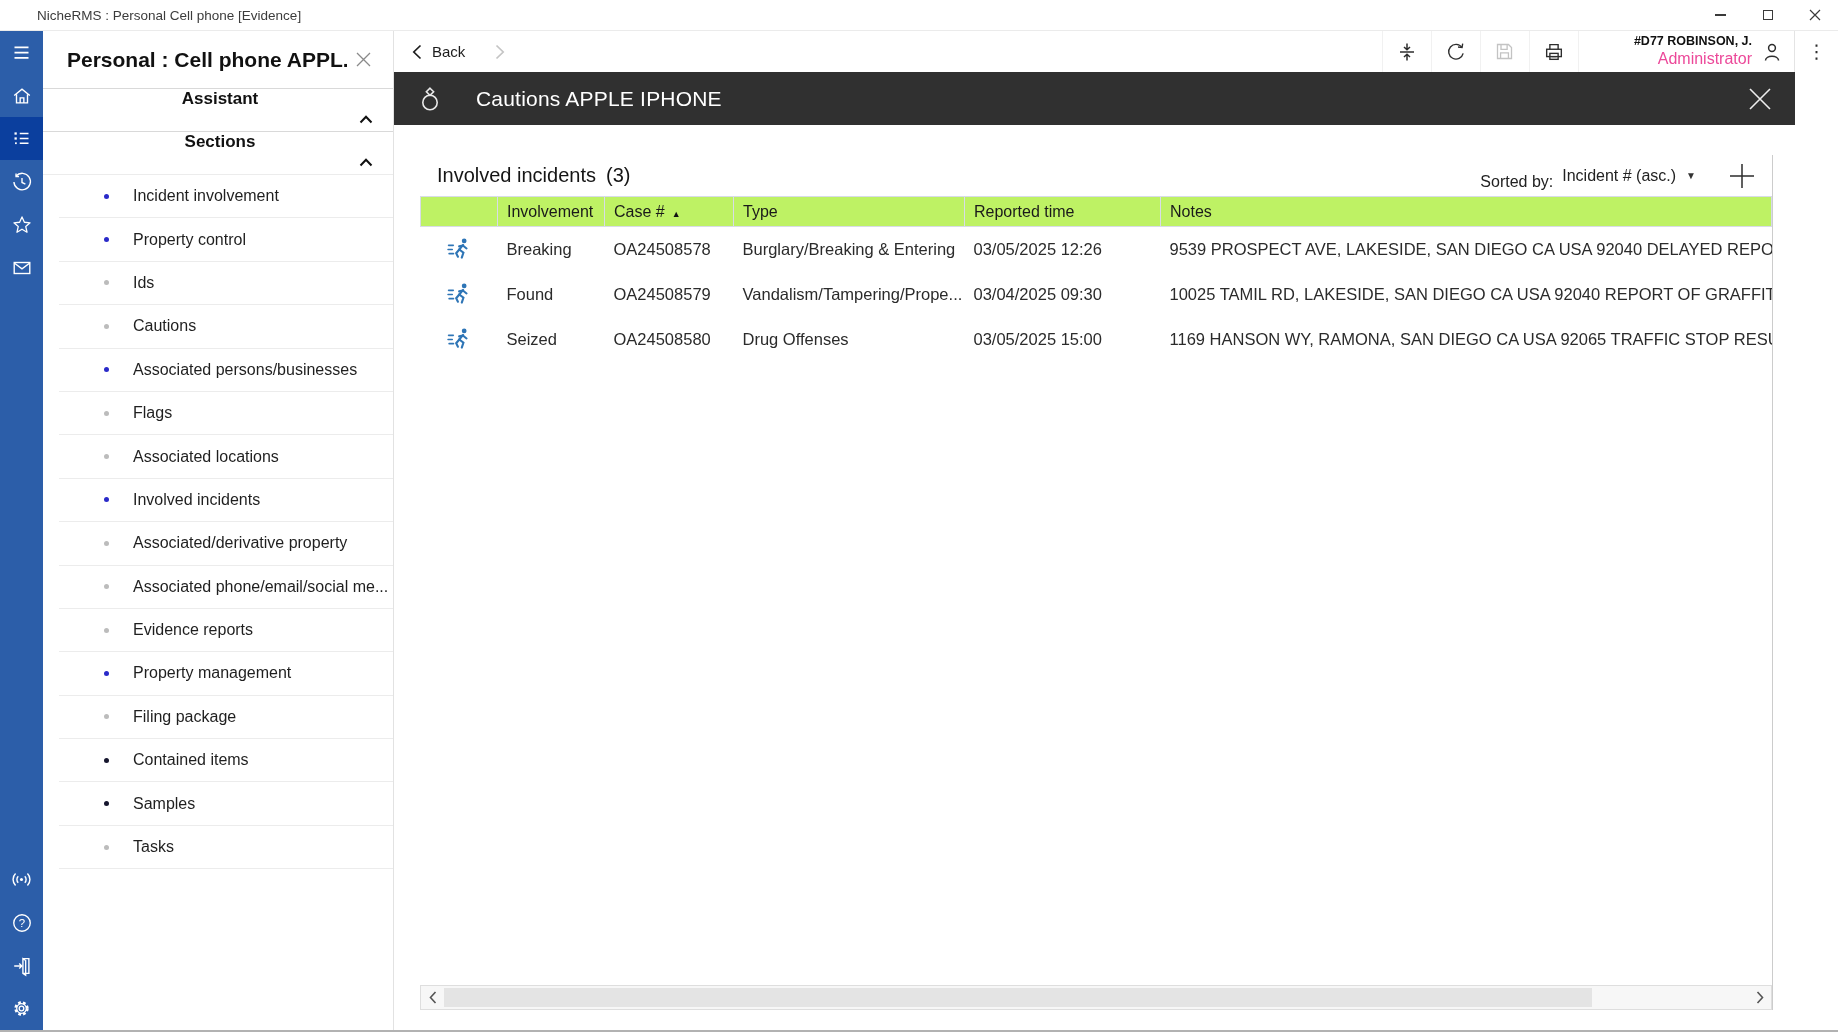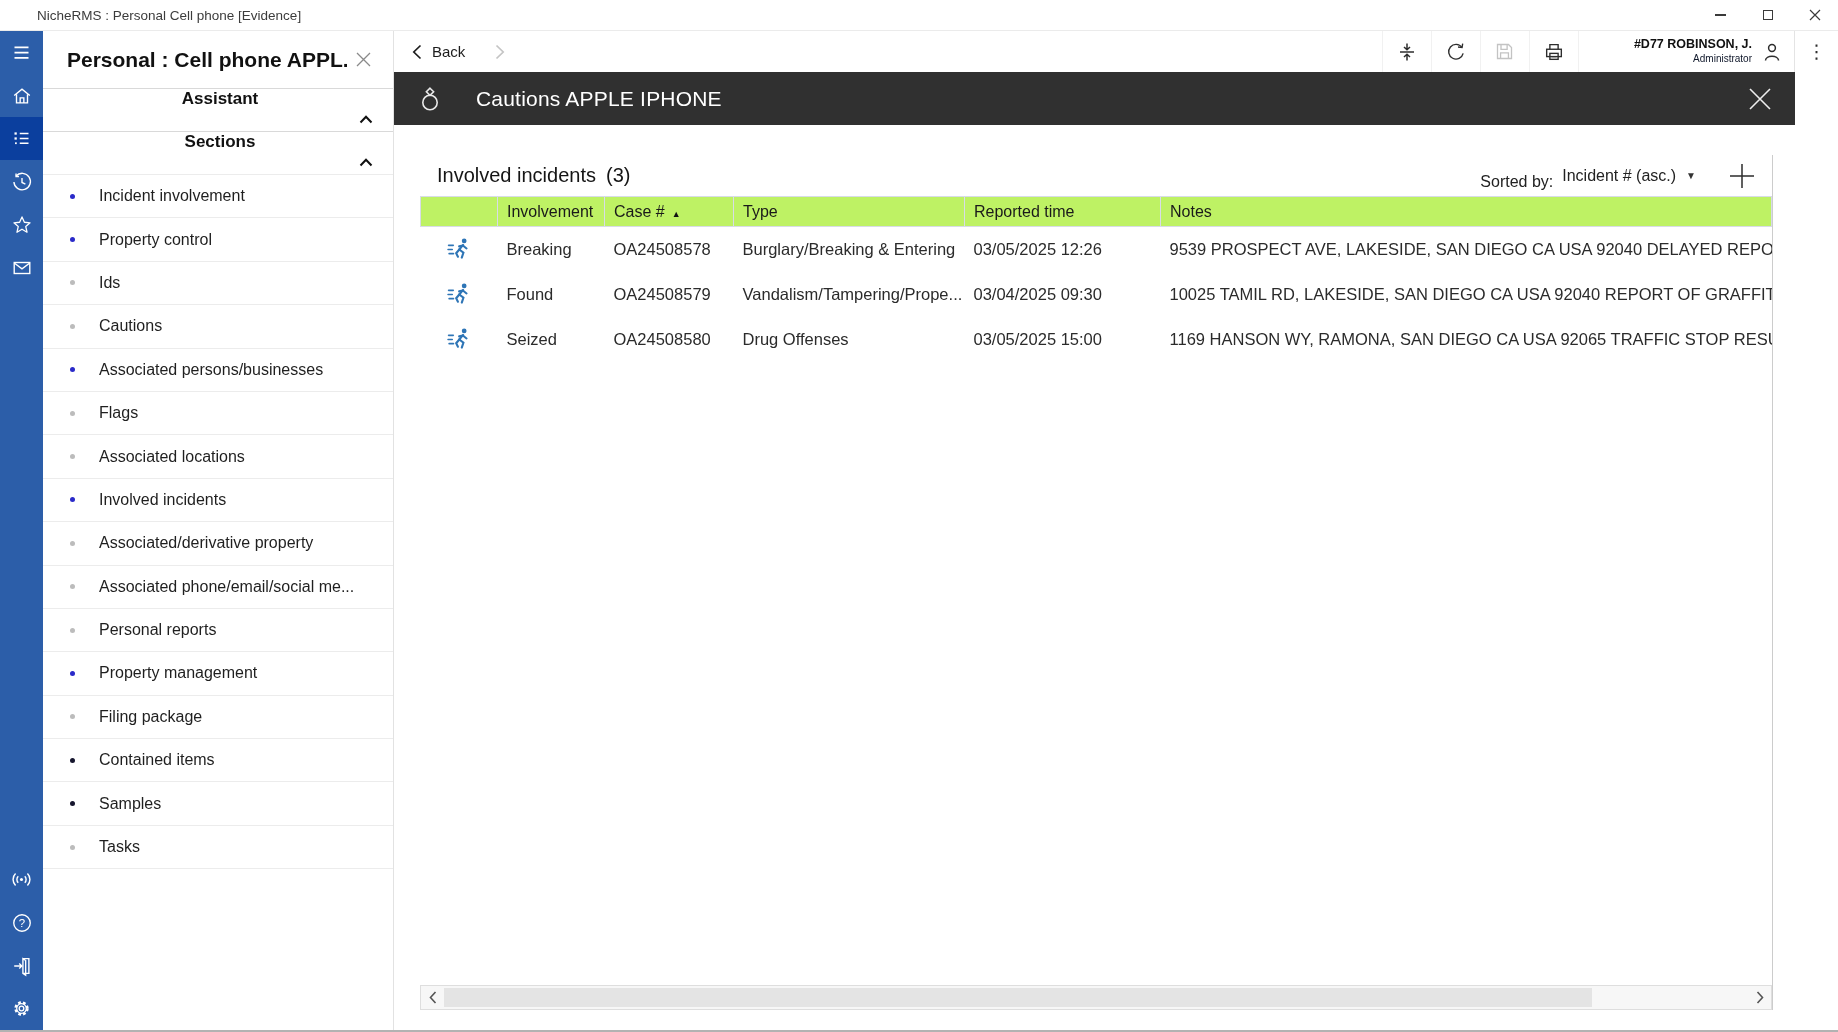--- a/index.html
+++ b/index.html
@@ -31,39 +31,39 @@
 
   
   .panel { width:351px; background:#fff; border-right:1px solid #e2e2e2; display:flex; flex-direction:column; flex:none; }
   .panel-header { height:57px; display:flex; align-items:center; padding:0 14px 0 24px; }
   .panel-title { flex:1; font-size:21px; font-weight:bold; color:#111; white-space:nowrap; overflow:hidden; }
   .panel-close { width:32px; height:32px; display:flex; align-items:center; justify-content:center; }
   .group-row { height:43px; display:flex; align-items:center; padding:0 20px 0 24px; border-top:1px solid #d9d9d9;
                font-size:17px; font-weight:bold; color:#111;flex-direction:column; }
   .group-row .chev { margin-left:auto; }
   .section-list { border-top:1px solid #ececec; }
-  .sec-item { height:43.4px; display:flex; align-items:center; padding-left:27px; border-bottom:1px solid #ececec;
-              font-size:16px; color:#1f1f1f; }
+  .sec-item { height:43.4px; display:flex; align-items:center; padding-left:45px; border-bottom:1px solid #ececec;
+              font-size:16px; color:#1f1f1f;margin-left:16px; }
   .dot { width:5px; height:5px; border-radius:50%; margin-right:24px; flex:none; }
   .dot[data-bullet="blue"] { background:#2a2ac9; }
   .dot[data-bullet="gray"] { background:#bcbcbc; }
   .dot[data-bullet="dark"] { background:#16162e; }
 
   
   .workspace { flex:1; min-width:0; display:flex; flex-direction:column; background:#fff; }
 
   .toolbar { height:41px; display:flex; align-items:center; background:#fff; flex:none; }
   .back-btn { display:flex; align-items:center; gap:10px; margin-left:18px; font-size:15px; color:#1c1c1c; }
   .fwd-btn { margin-left:30px; display:flex; align-items:center; }
   .tb-right { margin-left:auto; display:flex; align-items:stretch; height:100%; }
   .tb-cell { width:49px; display:flex; align-items:center; justify-content:center; border-left:1px solid #f1f1f1; }
   .user-cell { display:flex; align-items:center; border-left:1px solid #f1f1f1; padding:0 10px 0 14px; gap:8px; }
   .user-text { text-align:right; line-height:1.25;margin-left:41px; }
   .user-name { font-size:12.5px; font-weight:bold; color:#111; }
-  .user-role { font-size:10px; color:#0f172a; }
+  .user-role { font-size:16px; color:#ec4899; }
   .dots-cell { width:44px; display:flex; align-items:center; justify-content:center; border-left:1px solid #e4e4e4; }
   .dots { font-size:19px; color:#2d2d2d; letter-spacing:0; line-height:1; }
 
   .record-header { height:53px; width:1401px; background:#303030; display:flex; align-items:center; color:#fff; flex:none; }
   .ring-wrap { margin-left:23px; display:flex; }
   .record-title { margin-left:33px; font-size:21px; letter-spacing:.2px; }
   .rec-close { margin-left:auto; margin-right:14px; width:42px; height:42px; display:flex; align-items:center; justify-content:center; }
 
   .content { flex:1; position:relative; background:#fff; }
   .card { position:absolute; left:26px; top:30px; width:1353px; height:855px; border-right:1px solid #cccccc; background:#fff; }
@@ -261,21 +261,21 @@
         <div class="sec-item">
             <span class="dot" data-bullet="gray"></span>
             <span>Associated/derivative property</span>
           </div>
         <div class="sec-item">
             <span class="dot" data-bullet="gray"></span>
             <span>Associated phone/email/social me...</span>
           </div>
         <div class="sec-item">
             <span class="dot" data-bullet="gray"></span>
-            <span>Personal reports</span>
+            <span>Evidence reports</span>
           </div>
         <div class="sec-item">
             <span class="dot" data-bullet="blue"></span>
             <span>Property management</span>
           </div>
         <div class="sec-item">
             <span class="dot" data-bullet="gray"></span>
             <span>Filing package</span>
           </div>
         <div class="sec-item">

